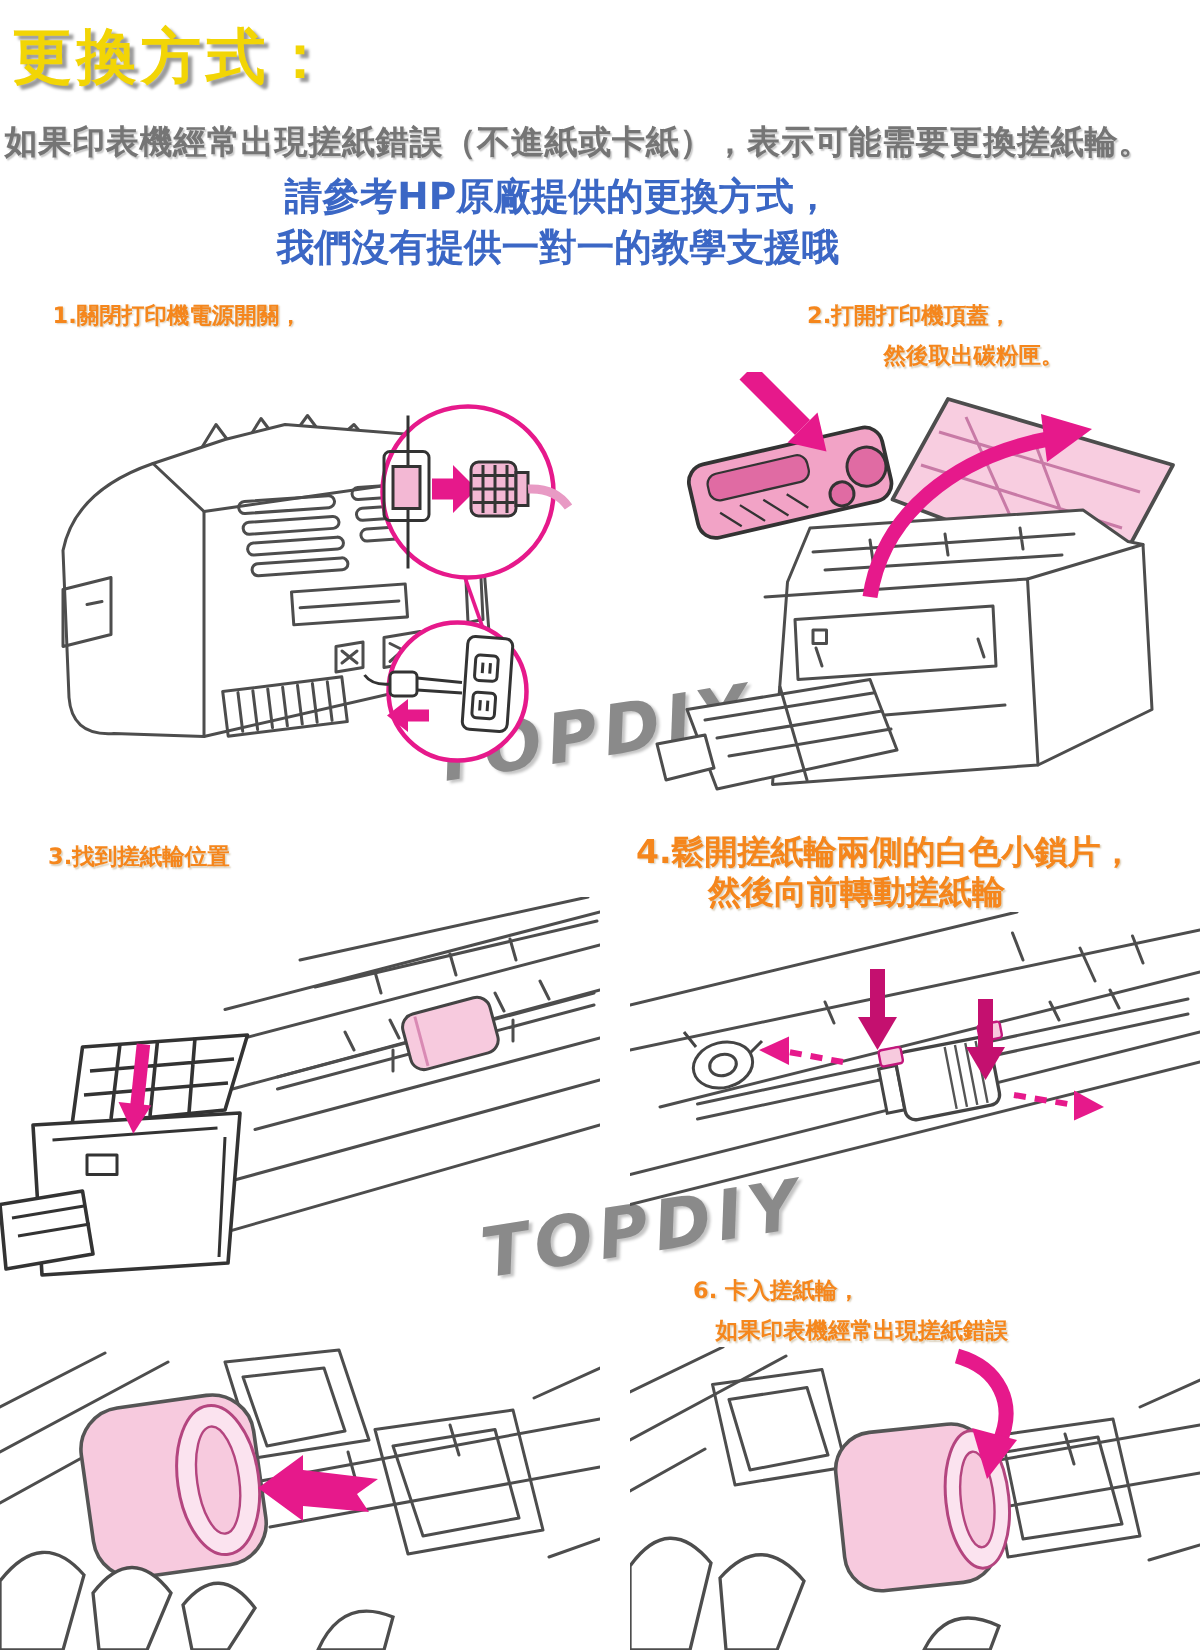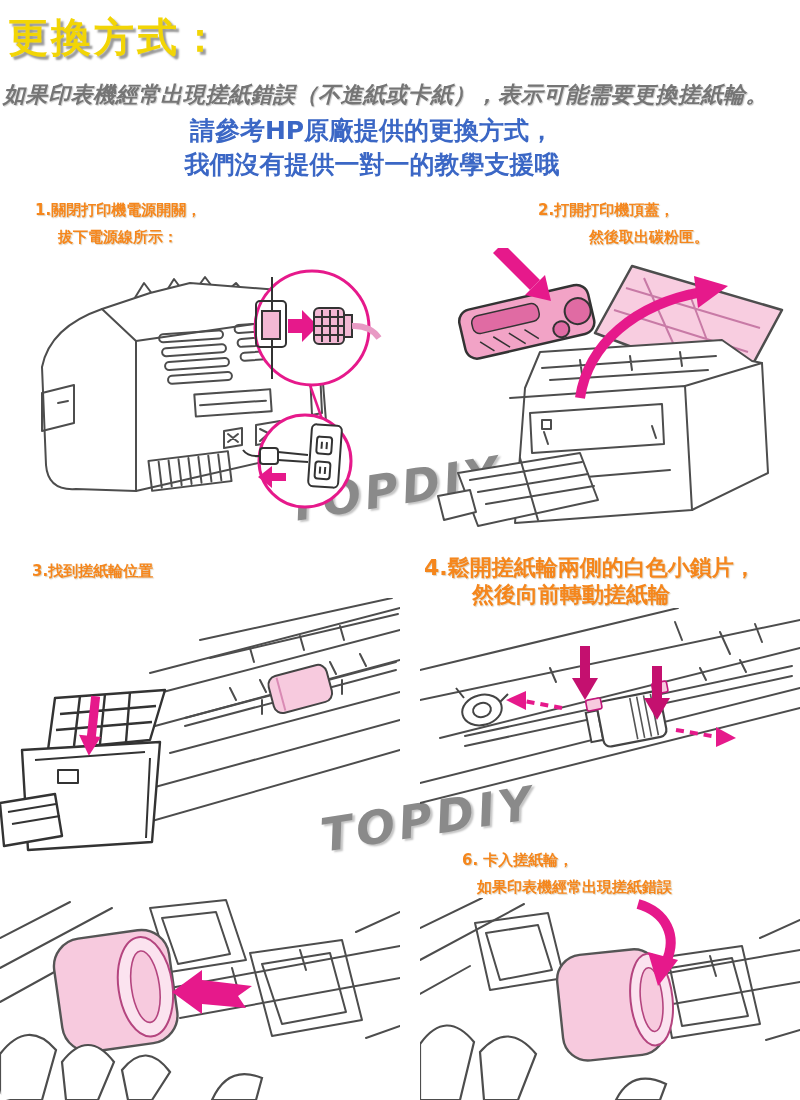--- a/index.html
+++ b/index.html
@@ -1,28 +1,27 @@
 <!DOCTYPE html>
 <html><head>
 <meta charset="utf-8">
 <style>
   html,body{margin:0;padding:0;background:#ffffff;}
   #page{
     position:relative;width:800px;height:1100px;background:#ffffff;overflow:hidden;
     font-family:"DejaVu Sans",sans-serif;
-    border-radius:10px;
   }
   .abs{position:absolute;white-space:nowrap;}
   .title{
     left:8px;top:10px;font-size:40px;font-weight:bold;color:#f2d505;
     letter-spacing:3px;text-shadow:3px 3px 2px #9a9a9a;
   }
   .intro{
     left:3px;top:80px;font-size:22px;font-weight:bold;color:#757575;
-    letter-spacing:0.5px;text-shadow:1px 1px 1px #c9c9c9;font-style:italic;
+    letter-spacing:0.5px;text-shadow:1px 1px 1px #c9c9c9;
   }
   .notice{
     left:0;top:114px;width:744px;text-align:center;font-size:25px;font-weight:bold;
     color:#3b67c5;line-height:34px;
   }
   .step{
     font-size:15px;font-weight:bold;color:#f5861c;
     text-shadow:1px 1px 1px rgba(120,80,0,0.25);
   }
   .wm{
@@ -37,21 +36,20 @@
 <div id="page">
 
   <div class="abs title">更換方式：</div>
   <div class="abs intro">如果印表機經常出現搓紙錯誤（不進紙或卡紙），表示可能需要更換搓紙輪。</div>
   <div class="abs notice">
     <div>請參考HP原廠提供的更換方式，</div>
     <div>我們沒有提供一對一的教學支援哦</div>
   </div>
 
   <div class="abs step" style="left:35px;top:201px;">1.關閉打印機電源開關，</div>
-  <div class="abs step" style="left:58px;top:228px;">拔下電源線所示：</div>
 
   <div class="abs step" style="left:538px;top:201px;">2.打開打印機頂蓋，</div>
   <div class="abs step" style="left:562px;top:228px;margin-left:27px;">然後取出碳粉匣。</div>
 
   <div class="abs step" style="left:32px;top:562px;">3.找到搓紙輪位置</div>
 
   <div class="abs step" style="left:424px;top:553px;font-size:22px;">4.鬆開搓紙輪兩側的白色小鎖片，</div>
   <div class="abs step" style="left:472px;top:580px;font-size:22px;">然後向前轉動搓紙輪</div>
 
 

